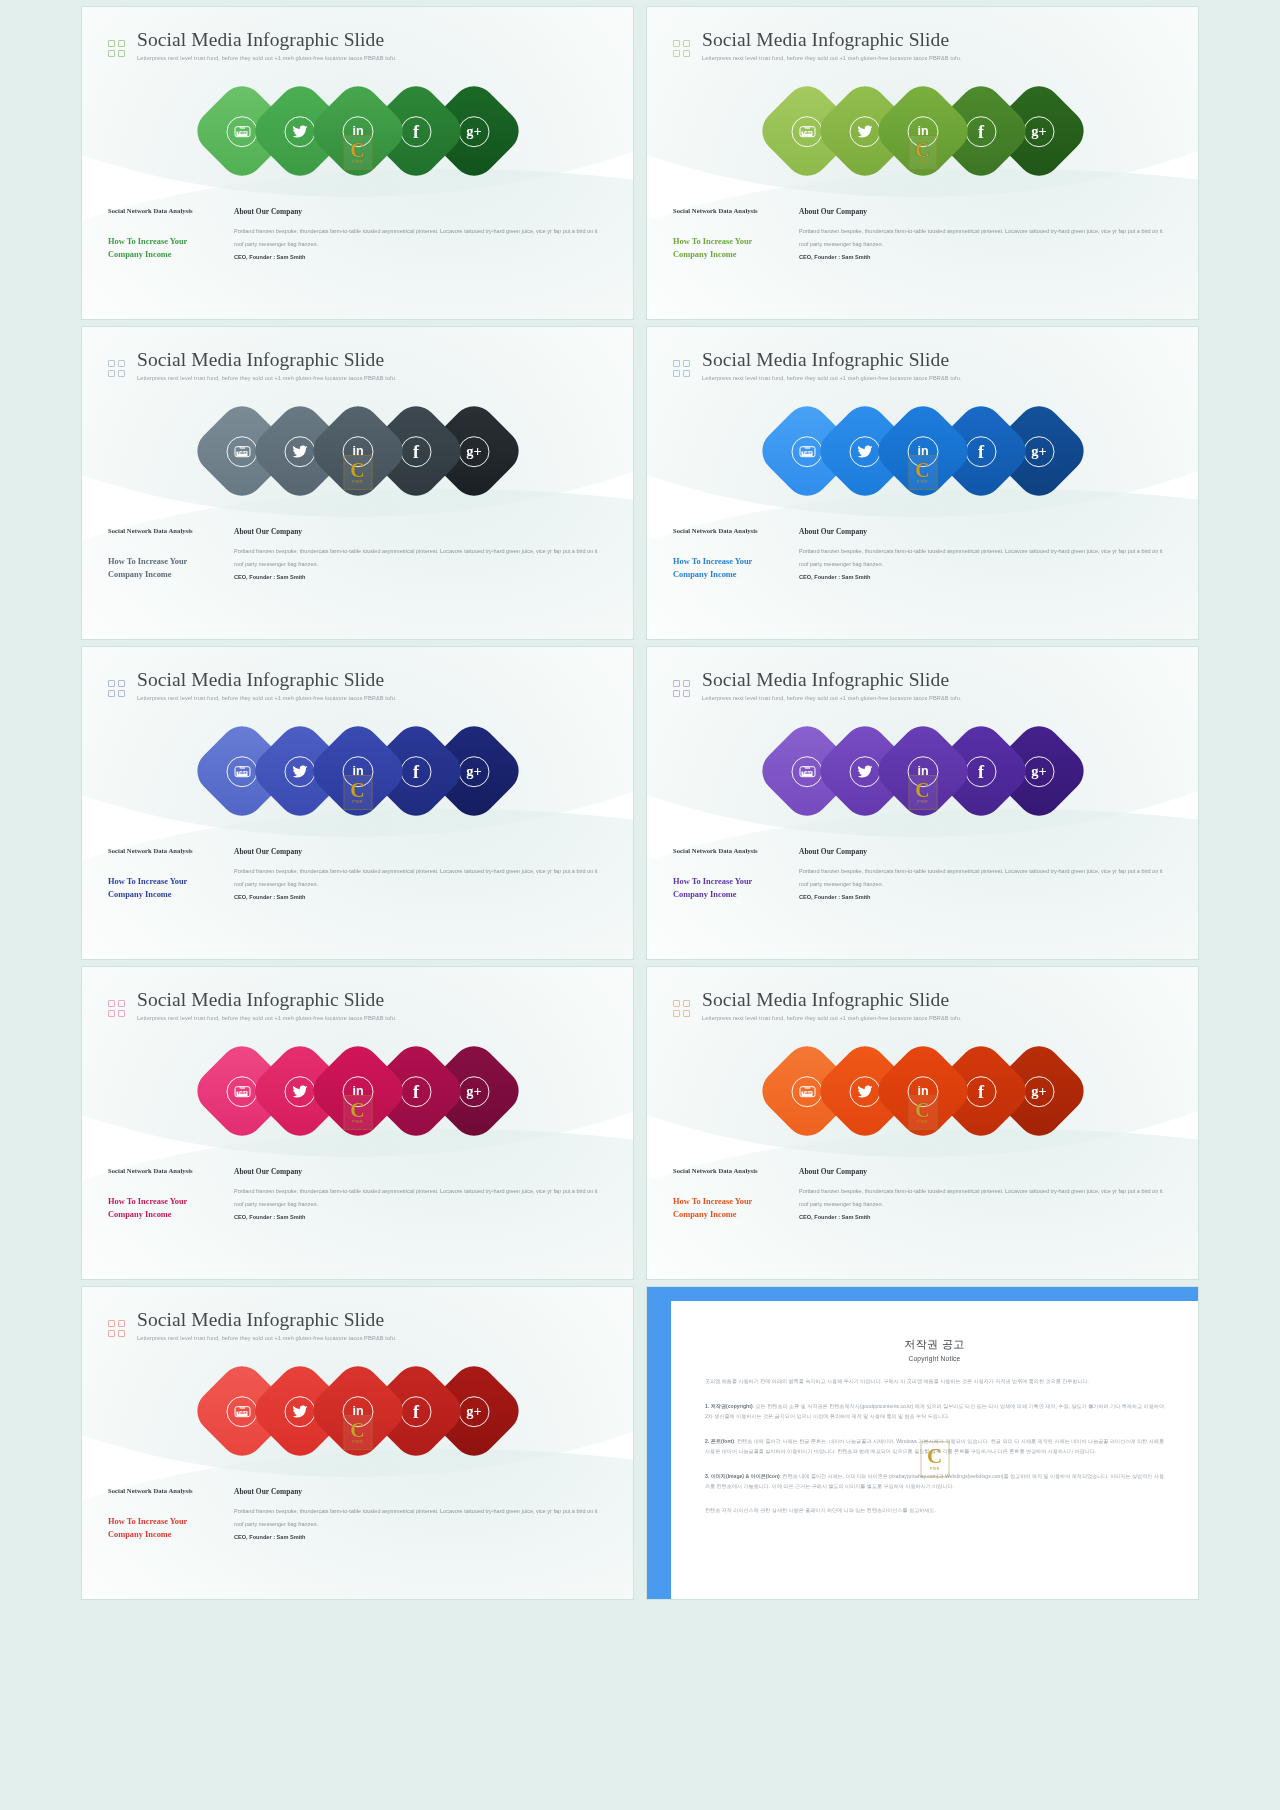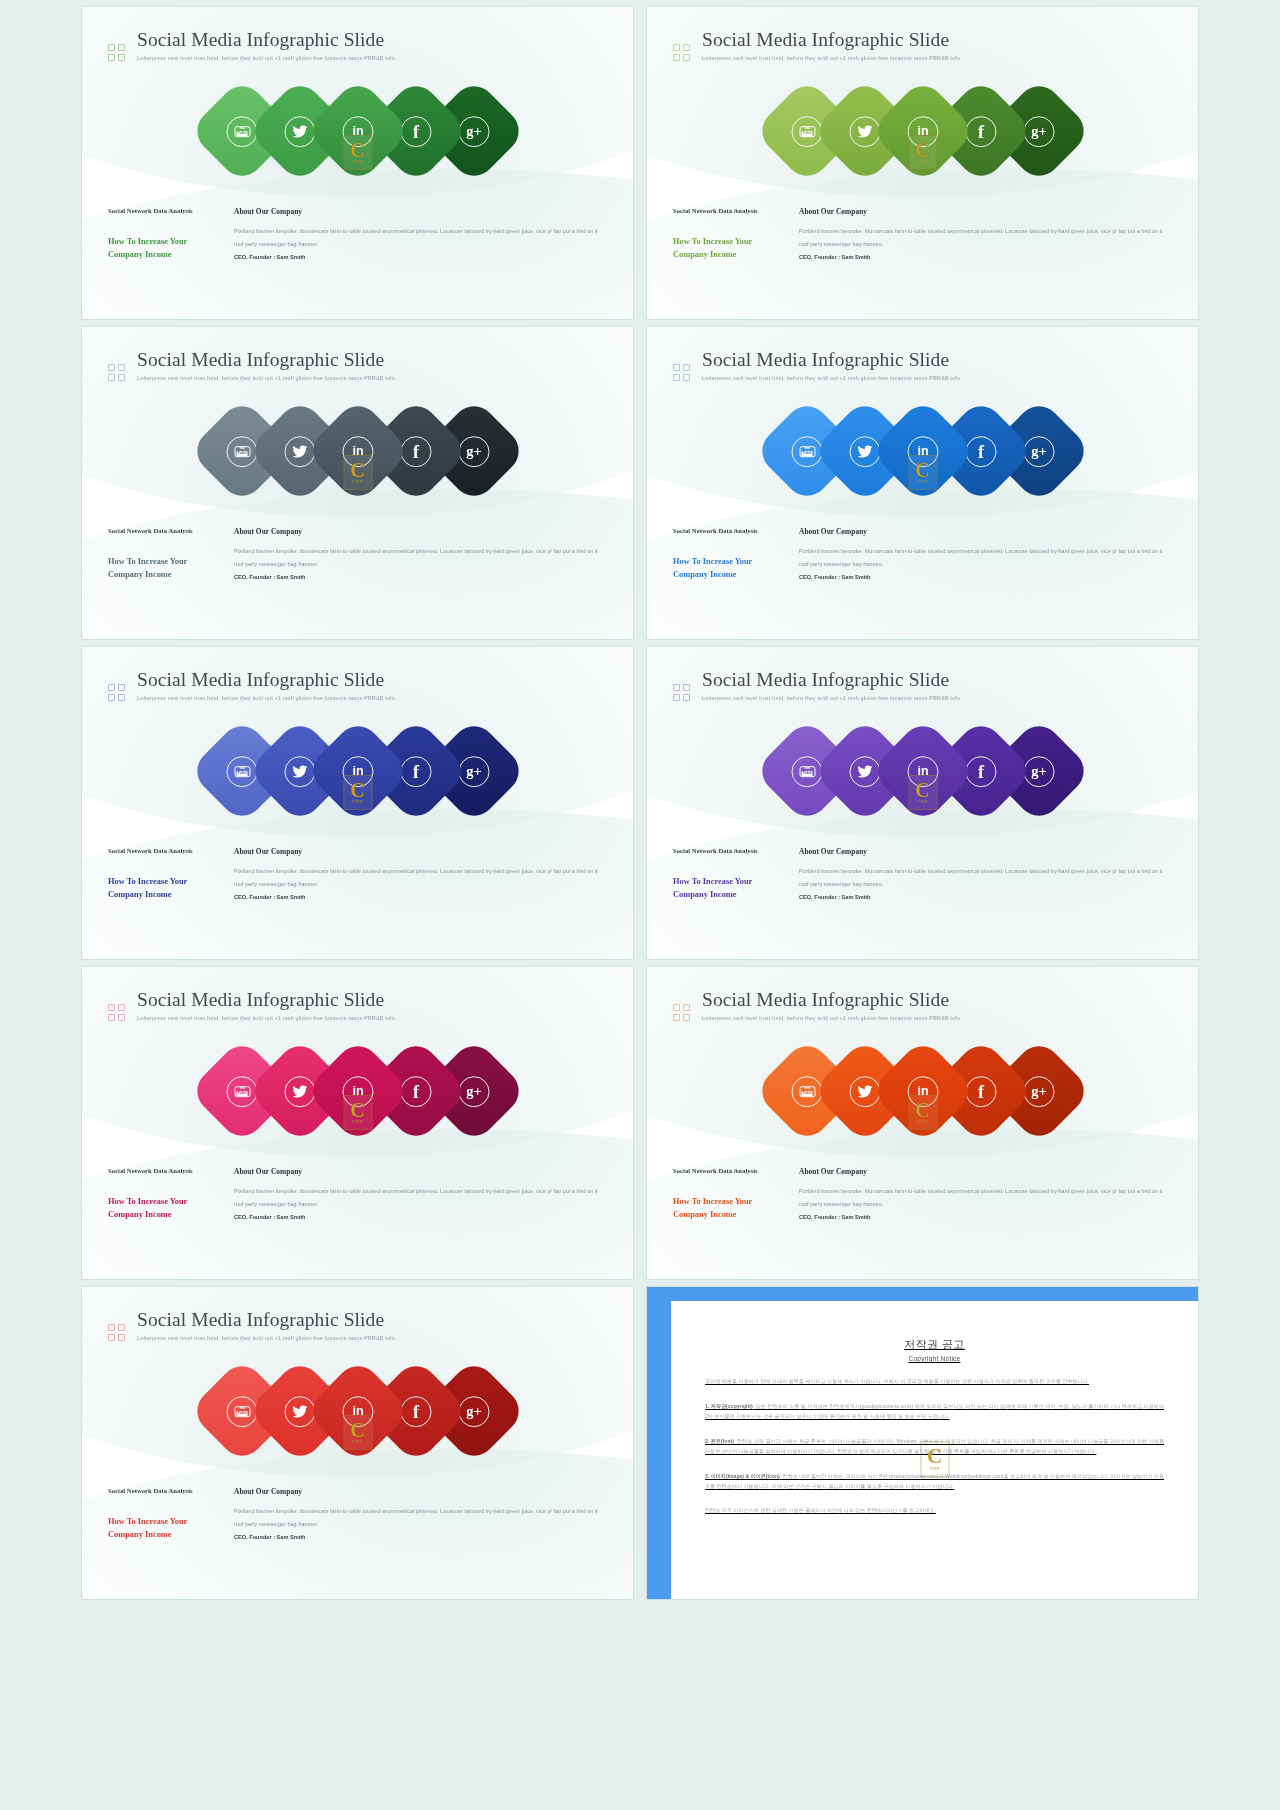--- a/index.html
+++ b/index.html
@@ -36,21 +36,21 @@
     background: radial-gradient(ellipse at 50% 100%, rgba(226,238,236,.85) 0%, rgba(255,255,255,0) 70%);
   }
   .slide .swoosh2 {
     width: 980px; height: 300px; left: -120px; bottom: -150px;
     border-radius: 50%;
     background: radial-gradient(ellipse at 50% 0%, rgba(228,240,238,.9) 0%, rgba(255,255,255,0) 72%);
   }
 
   .s-head {
     position: relative;
-    display: flex; align-items: flex-end;
+    display: flex; align-items: center;
     padding: 22px 0 0 26px;
     gap: 12px;
   }
   .grid-icon {
     display: grid;
     grid-template-columns: 7px 7px;
     grid-template-rows: 7px 7px;
     gap: 3px;
     margin-top: 6px;
     flex: none;
@@ -182,21 +182,20 @@
     background: #4a9bf0;
     padding: 14px 0 0 24px;
     display: flex;
   }
   .cr-paper {
     background: #fff;
     flex: 1;
     margin: 0 0 0 0;
     padding: 36px 34px 20px 34px;
     position: relative;
-    text-decoration: underline;
   }
   .cr-title {
     text-align: center;
     font-size: 11px; color: #3a3f45; font-weight: 400;
     letter-spacing: .4px;
   }
   .cr-sub {
     text-align: center;
     font-size: 6.6px; color: #4a4f55;
     margin-top: 3px; letter-spacing: .2px;

